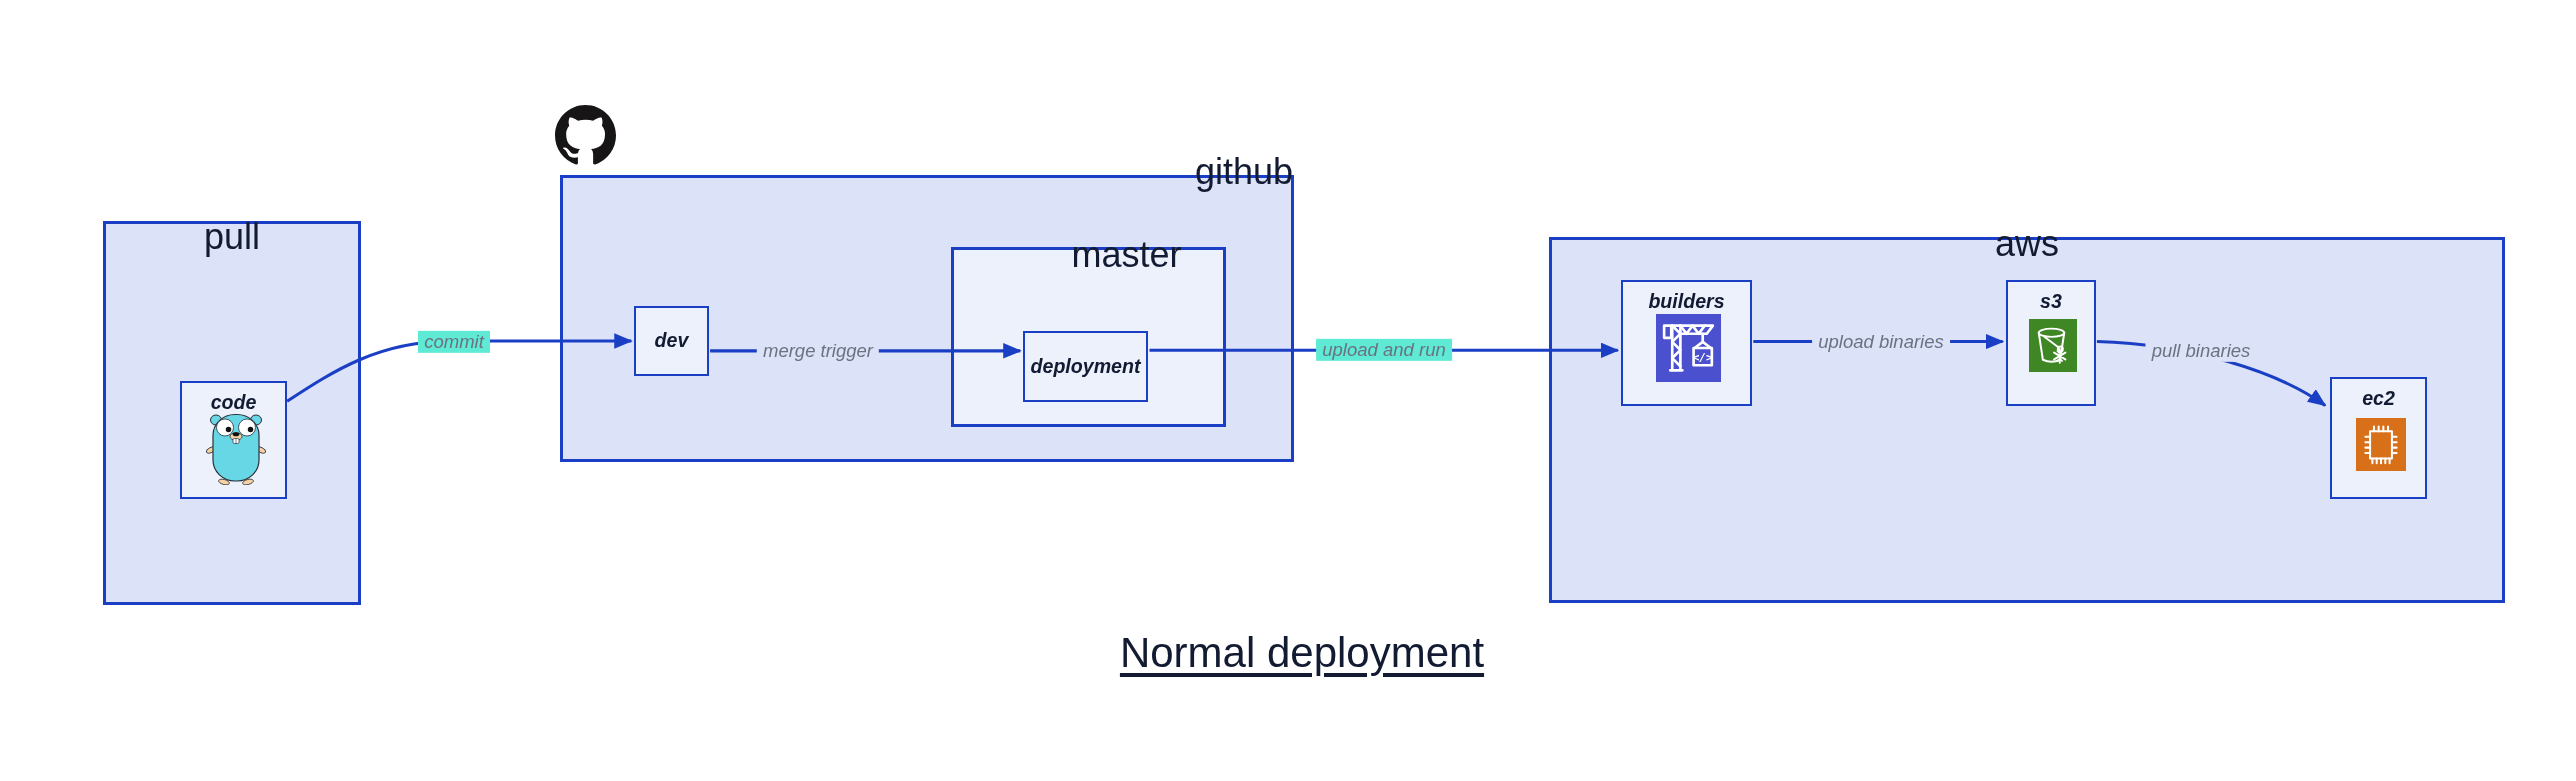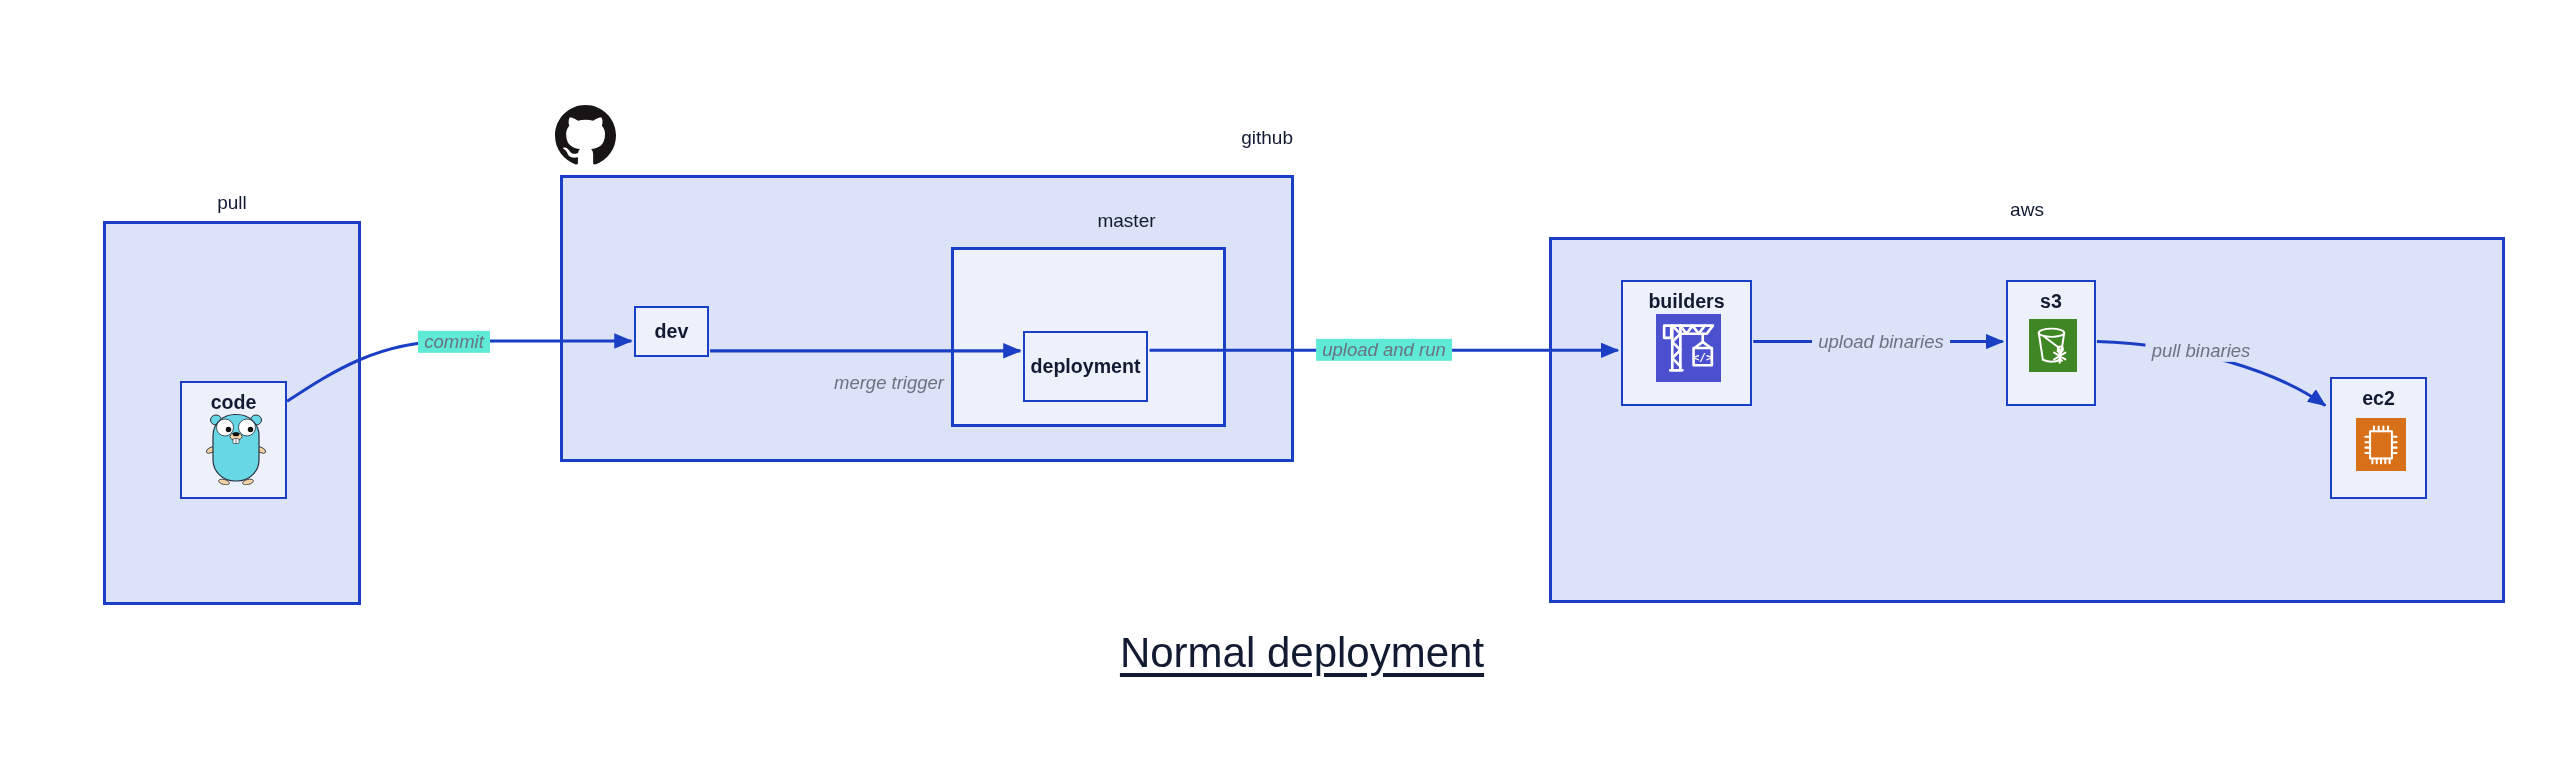--- a/index.html
+++ b/index.html
@@ -14,42 +14,42 @@
     border:3.1px solid var(--line_blue,#1b3fc4);
     z-index:1;
   }
   #c-local  {left:103px;  top:221px; width:258px;  height:384px;}
   #c-github {left:560px; top:175px; width:734px; height:287px;}
   #c-master {left:951px; top:247px; width:275px;  height:180px; background:var(--node_fill,#edf1fc); z-index:2;}
   #c-aws    {left:1549px; top:237px; width:956px; height:366px;}
 
   .container-label{
     position:absolute;color:var(--text_navy,#131b33);
-    font-size:19px;line-height:1.15;z-index:3;
+    font-size:36px;line-height:1.15;z-index:3;margin-top:24px;
   }
   #l-local  {left:103px;  top:192px; width:258px;  text-align:center;}
   #l-github {left:979px; top:127px; width:314px;  text-align:right;}
   #l-master {left:989px; top:210px; width:275px;  text-align:center;}
   #l-aws    {left:1549px; top:199px; width:956px; text-align:center;}
 
   
   .node{
     position:absolute;box-sizing:border-box;
     background:var(--node_fill,#edf1fc);
     border:2.6px solid var(--line_blue,#1b3fc4);
-    z-index:4;color:var(--text_navy,#131b33);
+    z-index:4;color:var(--text_navy,#131b33);font-style:italic;
   }
   .node .node-label{
     display:block;width:100%;text-align:center;
     font-weight:bold;font-size:19.6px;line-height:1.1;
   }
   .node.top-label{padding-top:9.3px;}
   .node.center-label{display:flex;align-items:center;justify-content:center;}
   #n-code      {left:180px;  top:381px; width:107px; height:118px;}
-  #n-dev       {left:634px; top:306px; width:75px; height:51px;}
+  #n-dev       {left:634px; top:306px; width:75px; height:70px;}
   #n-workflows {left:1023px; top:331px; width:125px; height:71px;}
   #n-builders  {left:1621px; top:280px; width:131px; height:126px;}
   #n-s3        {left:2006px; top:280px; width:90px; height:126px;}
   #n-ec2       {left:2330px; top:377px; width:97px; height:122px;}
 
   
   .node-icon{position:absolute;}
   #i-gopher   {left:24px; top:27px; width:60px; height:75px;}
   #i-builders {left:33px; top:32px; width:65px; height:68px; background:var(--builders_purple,#4b50ce);}
   #i-s3       {left:21px; top:37px; width:48px;  height:53px; background:var(--s3_green,#3f8624);}
@@ -65,21 +65,21 @@
   #edges path.edge{stroke:var(--line_blue,#1b3fc4);stroke-width:6;fill:none;}
   #edges .arrowhead{fill:var(--line_blue,#1b3fc4);}
   .edge-label{
     position:absolute;transform:translate(-50%,-50%);
     font-size:18.5px;font-style:italic;color:var(--label_gray,#6b7280);
     white-space:nowrap;padding:1px 6.2px;z-index:6;line-height:1.1;
   }
   .edge-label.on-white{background:#5eead4;}
   .edge-label.on-fill{background:var(--container_fill,#dce3f8);}
   #e-commit        {left:454px;  top:342px;}
-  #e-merge         {left:889px; top:351px;margin-top:32px;}
+  #e-merge         {left:818px; top:351px;}
   #e-uploadrun     {left:1384px; top:350px;}
   #e-uploadbin     {left:1881px; top:342px;}
   #e-pullbin       {left:2201px; top:351px;}
 
   
   #diagram-title{
     position:absolute;left:0;top:632px;width:2604px;text-align:center;
     font-size:42px;line-height:1;color:var(--text_navy,#131b33);
     text-decoration:underline;text-decoration-thickness:4.1px;text-underline-offset:6.2px;
     z-index:3;

